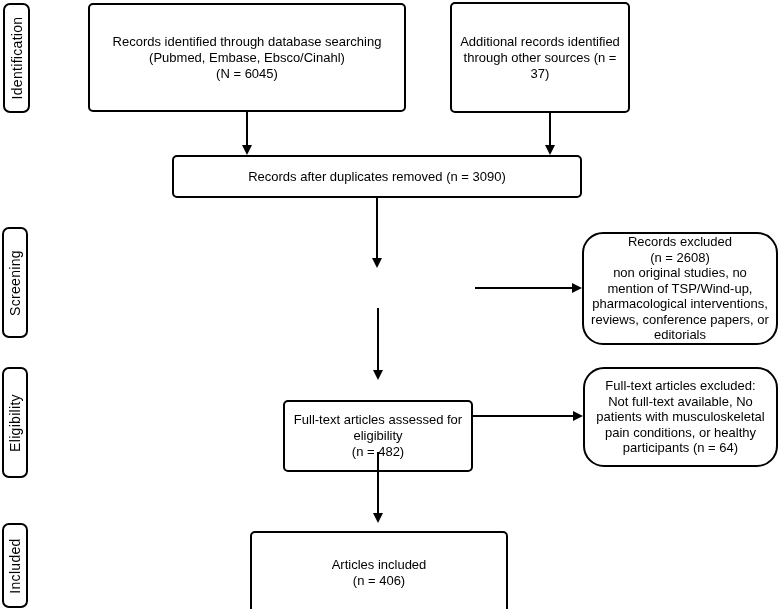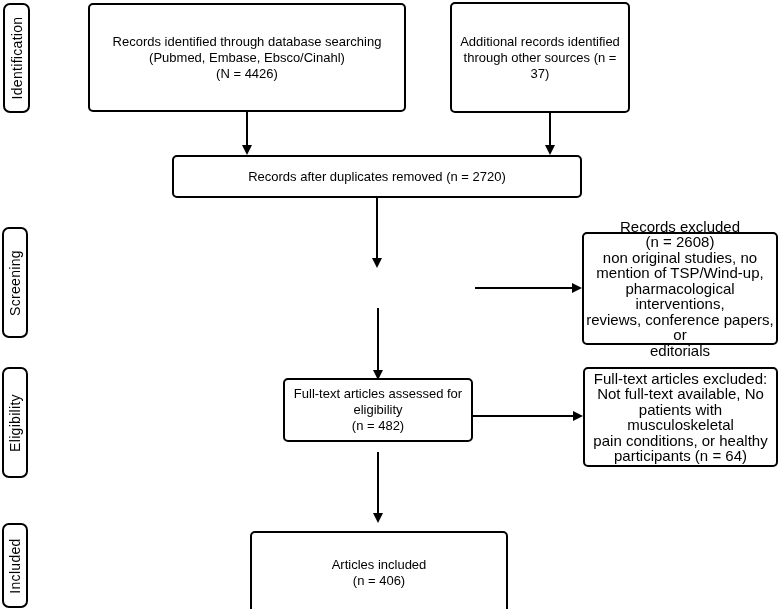--- a/index.html
+++ b/index.html
@@ -26,21 +26,22 @@
     align-items: center;
     justify-content: center;
     text-align: center;
     font-size: 13px;
     line-height: 16px;
     white-space: pre-line;
     padding: 1px 2px;
   }
   .box.dense {
     line-height: 15.5px;
-    font-size: 15px;
+    font-size: 13px;
+    border-radius: 21px;
   }
   .stage {
     position: absolute;
     box-sizing: border-box;
     border: 2px solid #000000;
     border-radius: 7px;
     background: #ffffff;
   }
   .stage span {
     position: absolute;
@@ -91,37 +92,37 @@
   </div>
   <div class="stage" style="left:2px; top:367px; width:26px; height:111px;">
     <span>Eligibility</span>
   </div>
   <div class="stage" style="left:2px; top:523px; width:26px; height:85px;">
     <span>Included</span>
   </div>
 
   <div class="box" style="left:88px; top:3px; width:318px; height:109px;">Records identified through database searching
 (Pubmed, Embase, Ebsco/Cinahl)
-(N = 4426)</div>
+(N = 6045)</div>
 
   <div class="box" style="left:450px; top:2px; width:180px; height:111px;">Additional records identified
 through other sources (n = 37)</div>
 
-  <div class="box" style="left:172px; top:155px; width:410px; height:43px;">Records after duplicates removed (n = 2720)</div>
+  <div class="box" style="left:172px; top:155px; width:410px; height:43px;">Records after duplicates removed (n = 3090)</div>
 
 
   <div class="box dense" style="left:582px; top:232px; width:196px; height:113px;">Records excluded
 (n = 2608)
 non original studies, no
 mention of TSP/Wind-up,
 pharmacological interventions,
 reviews, conference papers, or
 editorials</div>
 
-  <div class="box" style="left:283px; top:378px; width:190px; height:64px;">Full-text articles assessed for
+  <div class="box" style="left:283px; top:400px; width:190px; height:72px;">Full-text articles assessed for
 eligibility
 (n = 482)</div>
 
   <div class="box dense" style="left:583px; top:367px; width:195px; height:100px;">Full-text articles excluded:
 Not full-text available, No
 patients with musculoskeletal
 pain conditions, or healthy
 participants (n = 64)</div>
 
   <div class="box" style="left:250px; top:523px; width:258px; height:84px;margin-top:8px;">Articles included

